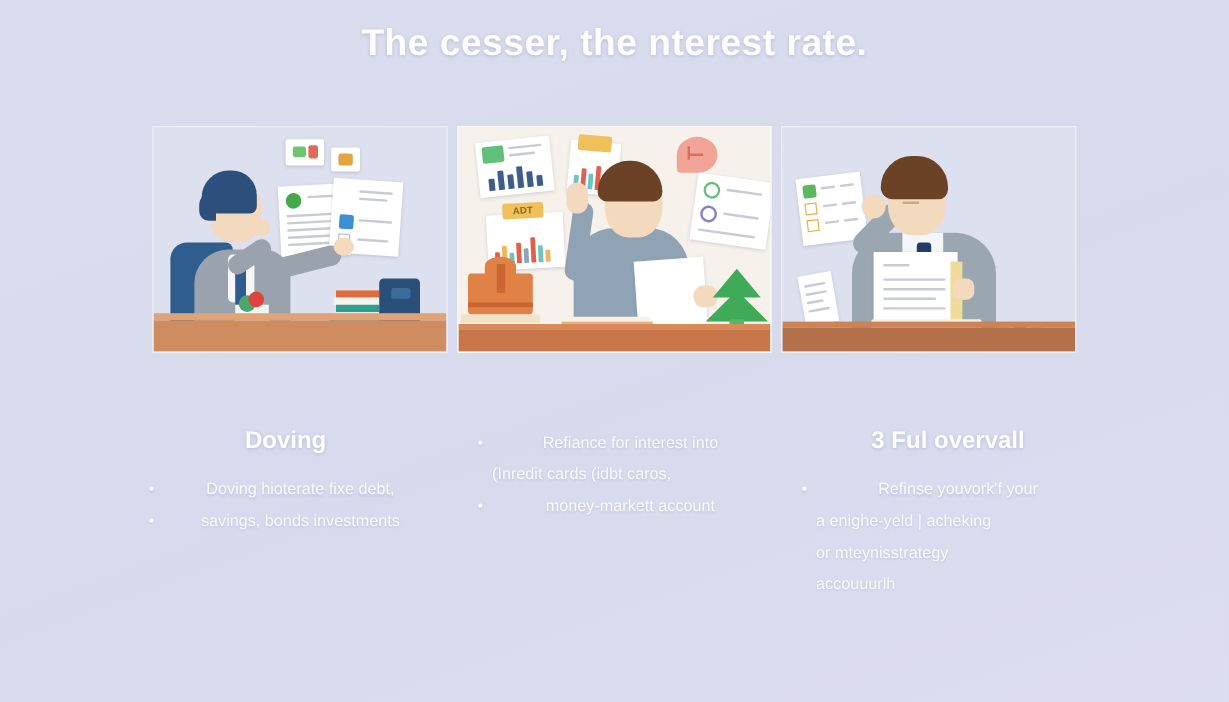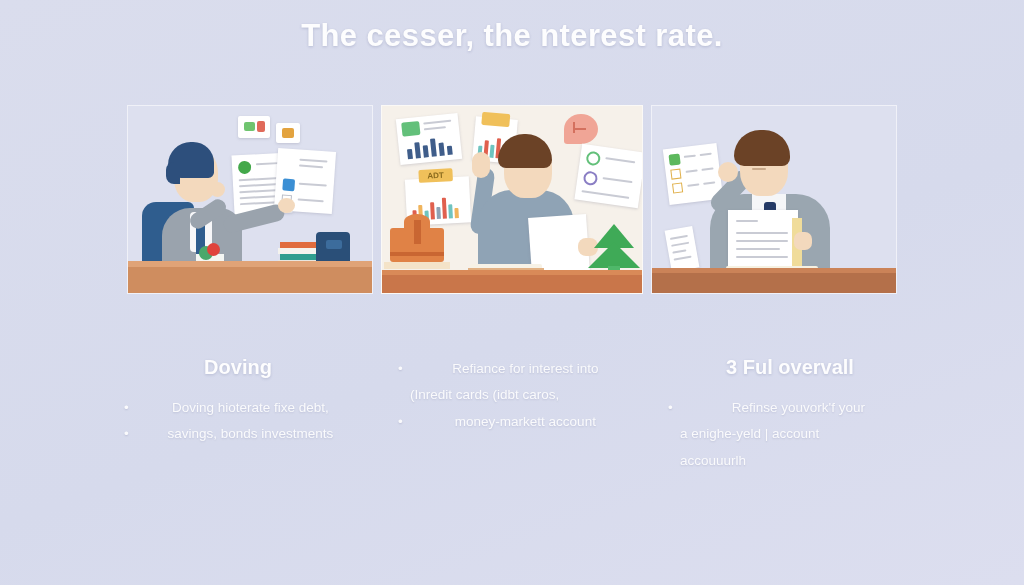--- a/index.html
+++ b/index.html
@@ -351,18 +351,19 @@
         <span class="txt">money-markett account</span>
       </div>
     </div>
 
     <div class="col col3">
       <div class="col-head">3 Ful overvall</div>
       <div class="bullet">
         <span class="dot">•</span>
         <span class="txt">Refinse youvork'f your</span>
       </div>
-      <div class="cont">a enighe-yeld | account</div>
+      <div class="cont">a enighe-yeld | acheking</div>
+      <div class="cont">or mteynisstrategy</div>
       <div class="cont">accouuurlh</div>
     </div>
 
   </div>
 </div>
 
 </body></html>

